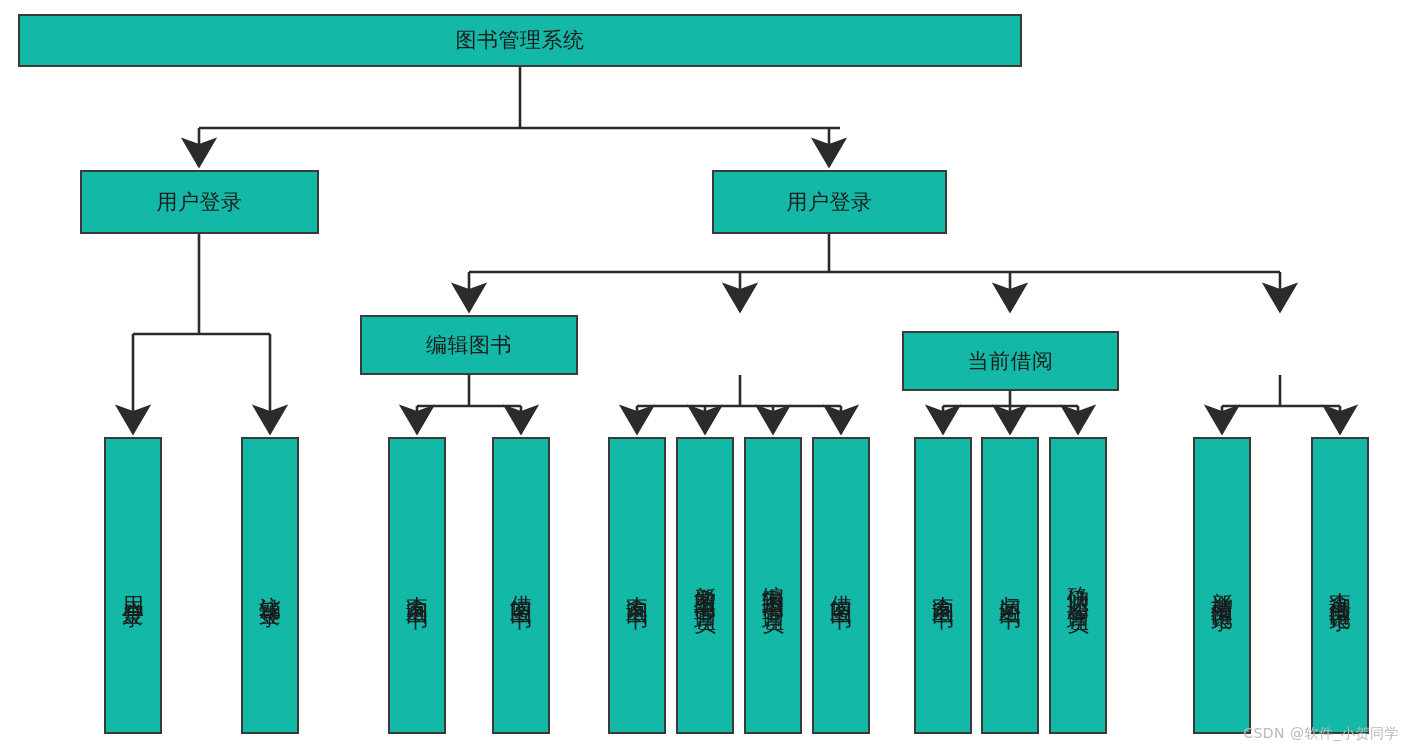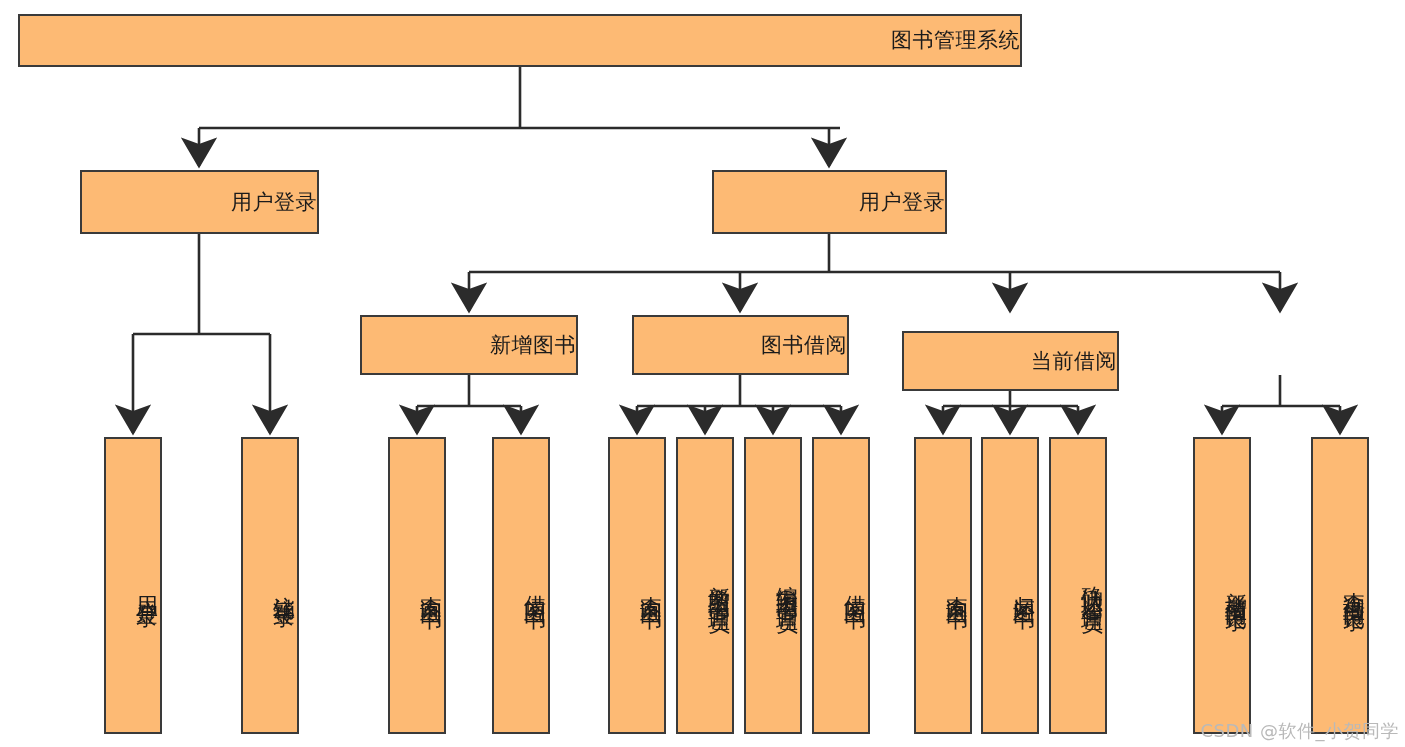--- a/index.html
+++ b/index.html
@@ -20,46 +20,46 @@
   svg.wires {
     position: absolute;
     left: 0;
     top: 0;
     width: 1405px;
     height: 747px;
   }
   .node {
     position: absolute;
     box-sizing: border-box;
-    background: #fdba74;
+    background: #14b8a6;
     border: 2px solid #3a3a3a;
     display: flex;
     align-items: center;
-    justify-content: flex-end;
+    justify-content: center;
     z-index: 3;
   }
   .node-label {
     color: #1b1b1b;
     font-size: 21px;
     line-height: 1.18;
     letter-spacing: 0.5px;
     white-space: nowrap;
     text-align: center;
   }
   .node.vertical .node-label {
     writing-mode: vertical-rl;
     text-orientation: upright;
     letter-spacing: 4px;
     font-size: 22px;
   }
   .watermark {
     position: absolute;
     right: 6px;
     bottom: 4px;
-    font-size: 18px;
+    font-size: 14px;
     color: #b9b9b9;
     letter-spacing: 0.5px;
     white-space: nowrap;
     z-index: 5;
   }
 </style>
 </head>
 <body>
 
 <div id="diagram-root">
@@ -119,24 +119,21 @@
   </div>
 
   <div class="node" style="left:80px; top:170px; width:239px; height:64px;">
     <span class="node-label">用户登录</span>
   </div>
   <div class="node" style="left:712px; top:170px; width:235px; height:64px;">
     <span class="node-label">用户登录</span>
   </div>
 
   <div class="node" style="left:360px; top:315px; width:218px; height:60px;">
-    <span class="node-label">新增图书</span>
-  </div>
-  <div class="node" style="left:632px; top:315px; width:217px; height:60px;">
-    <span class="node-label">图书借阅</span>
+    <span class="node-label">编辑图书</span>
   </div>
   <div class="node" style="left:902px; top:331px; width:217px; height:60px;">
     <span class="node-label">当前借阅</span>
   </div>
 
   <div class="node vertical" style="left:104px; top:437px; width:58px; height:297px;">
     <span class="node-label">用户登录</span>
   </div>
   <div class="node vertical" style="left:241px; top:437px; width:58px; height:297px;">
     <span class="node-label">注销登录</span>

